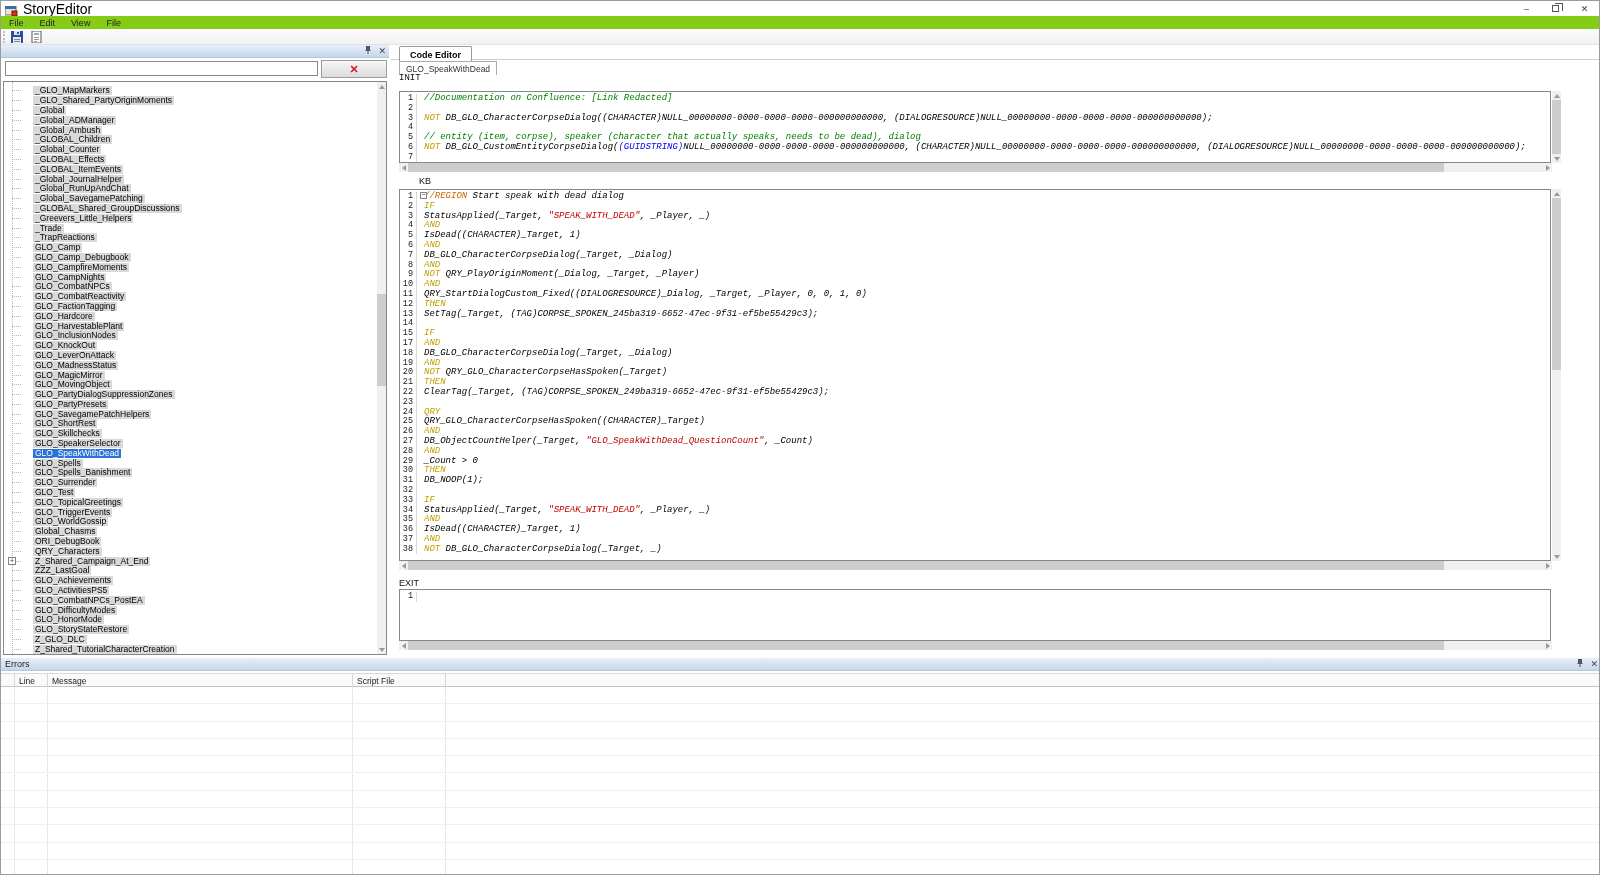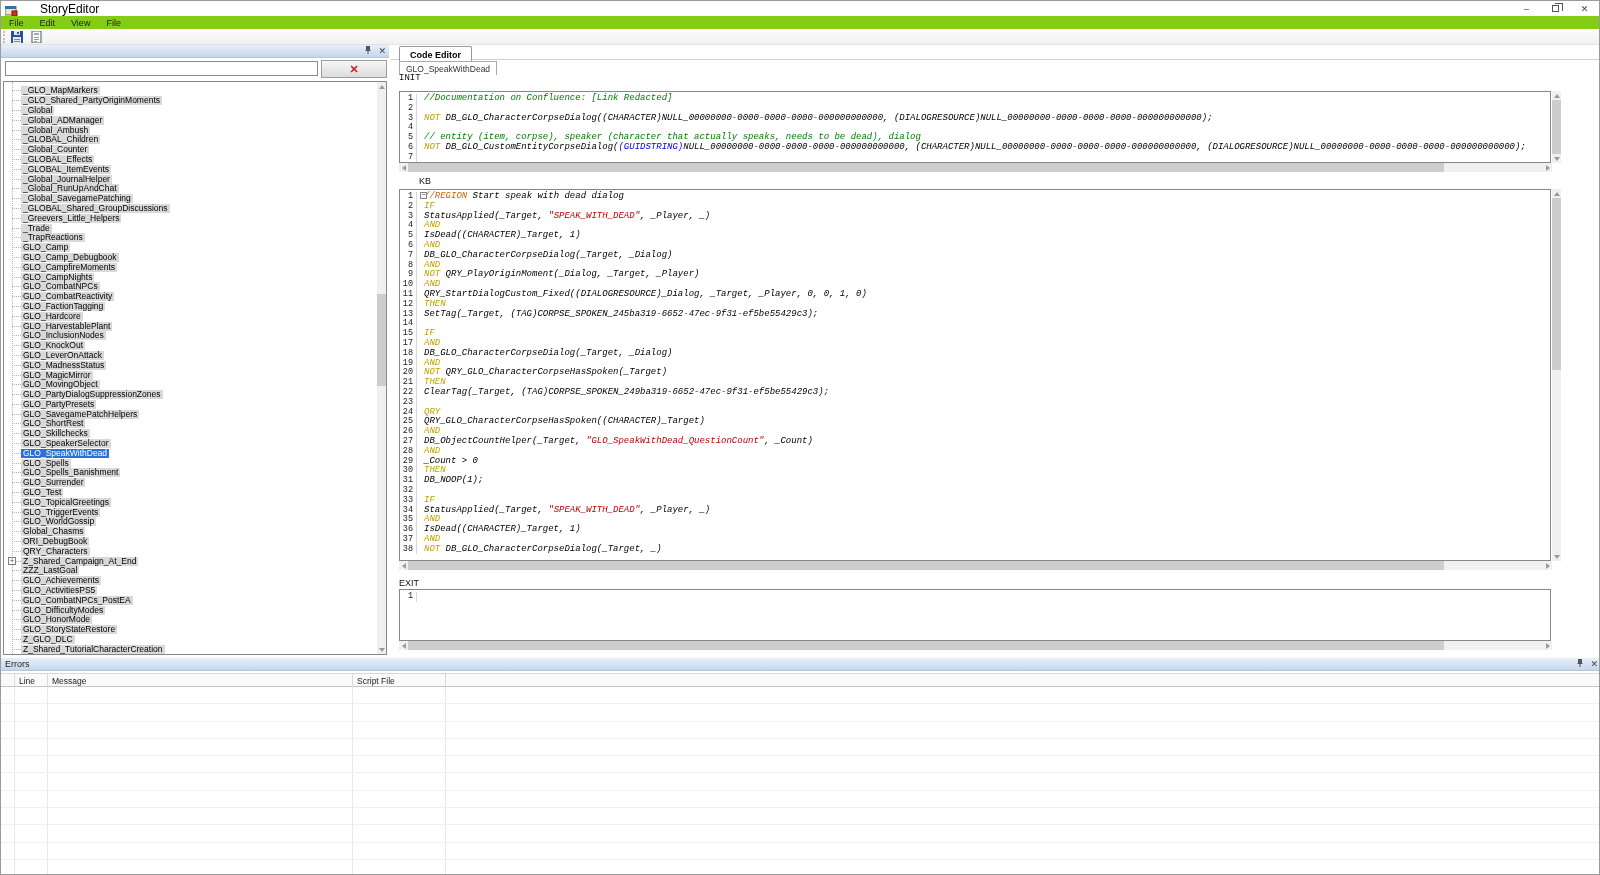--- a/index.html
+++ b/index.html
@@ -5,21 +5,21 @@
   * { margin:0; padding:0; box-sizing:border-box; }
   html,body { width:1600px; height:875px; overflow:hidden; background:#fff;
     font-family:"Liberation Sans", sans-serif; }
   #window { position:relative; width:1600px; height:875px; background:#fff;
     border:1px solid #9b9b9b; overflow:hidden; }
 
   
   .titlebar { position:absolute; left:0; top:0; width:100%; height:15px; background:#ffffff;
     display:flex; align-items:center; }
   .app-icon { margin-left:4px; width:13px; height:11px; display:inline-block; }
-  .title-text { margin-left:22px; font-size:12px; color:#000; }
+  .title-text { margin-left:5px; font-size:14px; color:#000; }
   .win-controls { position:absolute; right:0; top:0; height:15px; display:flex; }
   .winbtn { width:29px; height:15px; display:flex; align-items:center; justify-content:center;
     font-size:9px; color:#444; cursor:default; }
   .restore-box { width:7px; height:7px; border:1px solid #555; position:relative; background:#fff; }
   .restore-box::before { content:""; position:absolute; left:2px; top:-3px; width:7px; height:7px;
     border:1px solid #555; border-left:none; border-bottom:none; }
 
   
   .menubar { position:absolute; left:0; top:15px; width:100%; height:13px; background:#84cc16;
     display:flex; align-items:center; }
@@ -45,21 +45,21 @@
     font-size:9px; padding:0 3px; outline:none; }
   .clear-btn { position:absolute; left:320px; top:1px; width:66px; height:18px;
     background:linear-gradient(#f7f7f7,#dcdcdc); border:1px solid #9d9d9d; display:flex;
     align-items:center; justify-content:center; }
   .clear-x { color:var(--c-error_red,#d02020); font-size:11px; font-weight:bold; line-height:10px; }
 
   .tree-box { position:absolute; left:2px; top:36px; width:384px; height:574px; border:1px solid #828790;
     background:#fff; overflow:hidden; }
   .tree-inner { position:absolute; left:0; top:0; right:9px; bottom:0; overflow:hidden; }
   .tree-vline { position:absolute; left:8px; top:0; bottom:0; border-left:1px dotted #b5b5b5; }
-  .tree-row { position:relative; height:9.8px; display:flex; align-items:center; white-space:nowrap; }
+  .tree-row { position:relative; height:9.8px; display:flex; align-items:center; white-space:nowrap;gap:12px; }
   .t-conn { width:9px; margin-left:8px; border-top:1px dotted #b5b5b5; flex:none; }
   .t-label { font-size:8.5px; line-height:9px; color:#000; background:var(--c-tree_item_bg,#d9d9d9);
     padding:0 2px; }
   .t-label.sel { background:var(--c-selection_blue,#2a72d8); color:#fff; }
   .t-expand { position:absolute; left:4px; top:1px; width:8px; height:8px; border:1px solid #808080;
     background:#fff; font-size:7px; line-height:6px; text-align:center; color:#333; z-index:2; }
 
   
   .sb-v { position:absolute; width:9px; background:#f0f0f0; }
   .sb-h { position:absolute; height:9px; background:#f0f0f0; }

